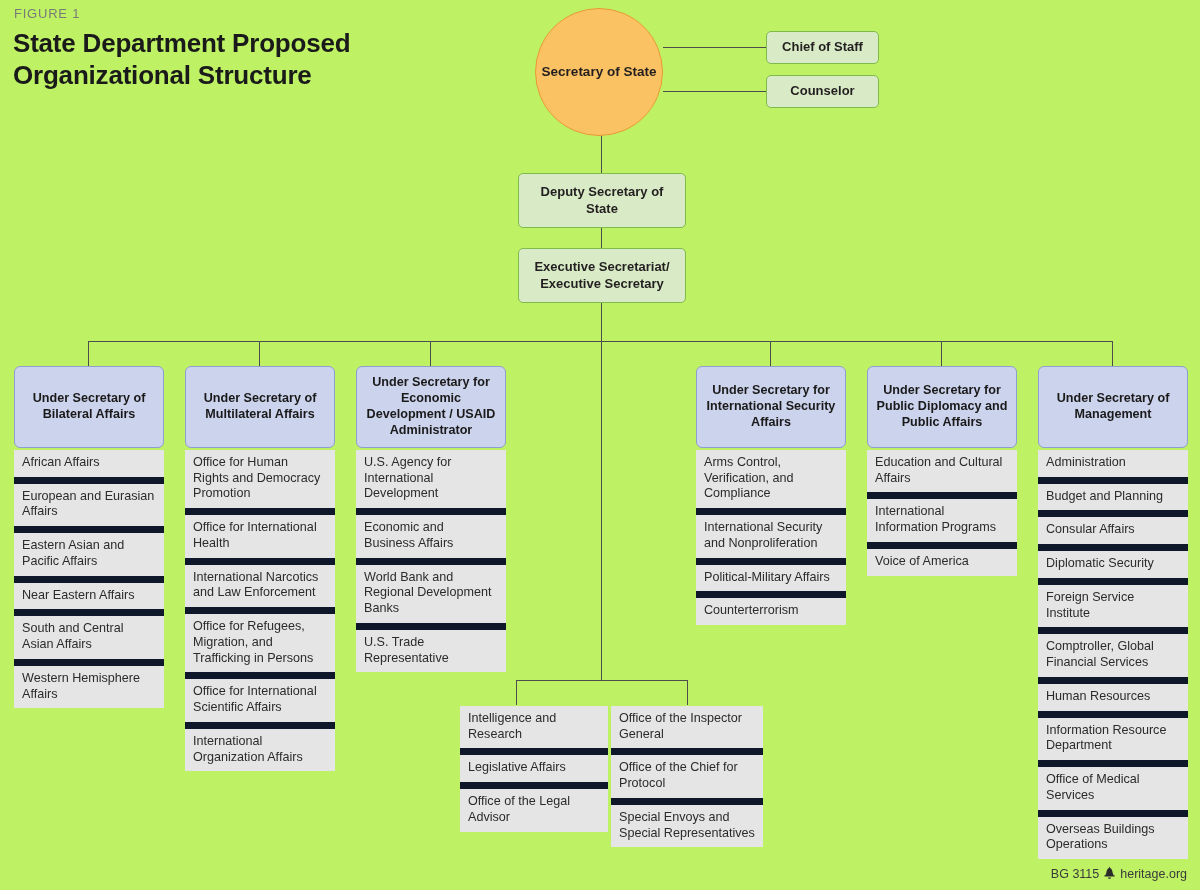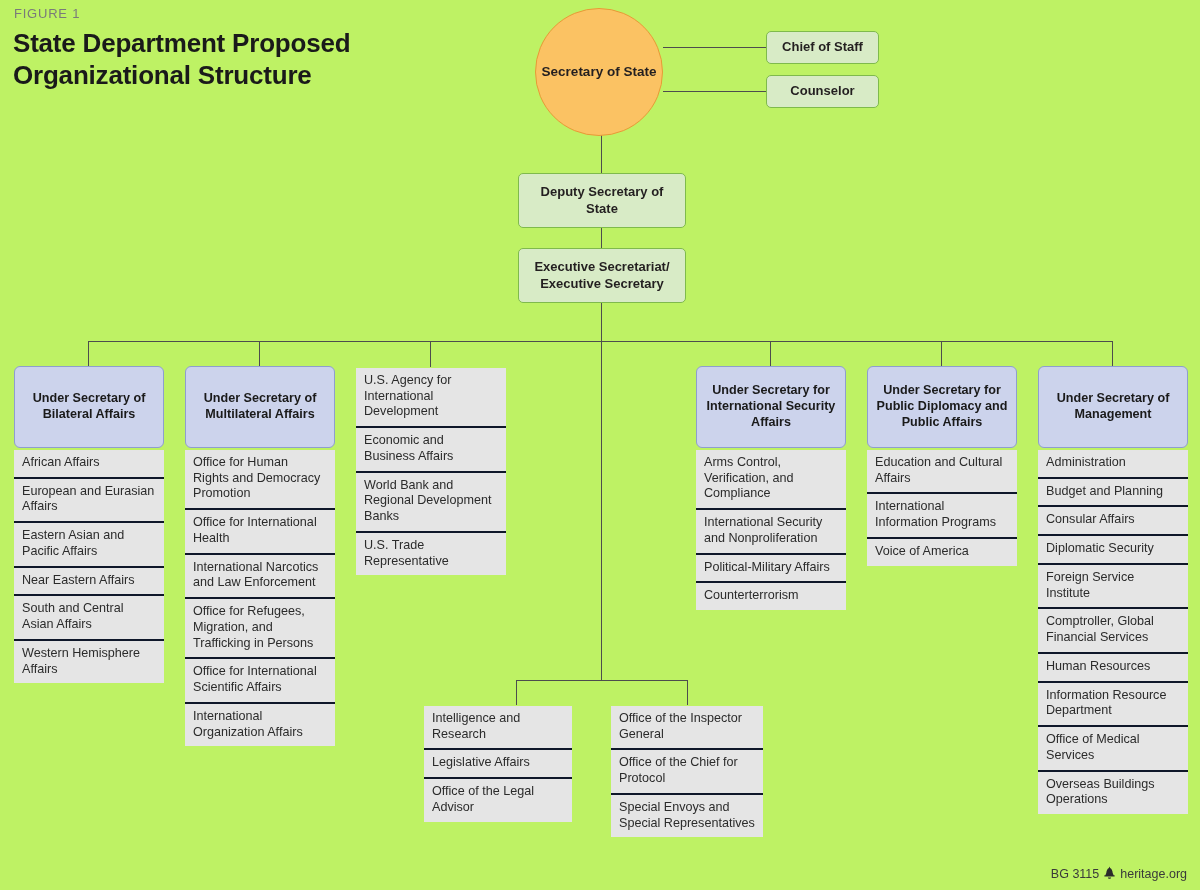--- a/index.html
+++ b/index.html
@@ -114,42 +114,42 @@
     color: #1a1a1a;
     padding: 4px 5px;
   }
   .col-list { margin-top: 2px; }
   .col-item {
     background: #e5e5e5;
     font-size: 12.6px;
     line-height: 1.25;
     color: #2b2b2b;
     padding: 5px 8px 6px 8px;
-    border-bottom: 2px solid #0f172a;
+    border-bottom: 7px solid #0f172a;
     box-sizing: border-box;
   }
   .col-item:last-child { border-bottom: none; }
   .sub-wrap {
     background: #e5e5e5;
     padding: 4px 6px 8px 12px;
   }
   .sub-item {
     background: #f7f7f7;
     font-size: 12.6px;
     line-height: 1.25;
     color: #2b2b2b;
     padding: 6px 8px 7px 8px;
   }
 
   
   .bottom-list {
     position: absolute;
     top: 704px;
   }
-  #bottom-list-left  { left: 424px; width: 148px; }
+  #bottom-list-left  { left: 460px; width: 148px; }
   #bottom-list-right { left: 611px; width: 152px; }
 
   
   #footer {
     position: absolute;
     right: 13px;
     bottom: 9px;
     font-size: 12.5px;
     color: #3a3a3a;
     display: flex;
@@ -226,20 +226,21 @@
         <div class="col-item">Office for Human Rights and Democracy Promotion</div>
         <div class="col-item">Office for International Health</div>
         <div class="col-item">International Narcotics and Law Enforcement</div>
         <div class="col-item">Office for Refugees, Migration, and Trafficking in Persons</div>
         <div class="col-item">Office for International Scientific Affairs</div>
         <div class="col-item">International Organization Affairs</div>
       </div>
   </div>
 
   <div class="col" style="left:356px;">
+    <div class="col-header">Under Secretary for Economic Development / USAID Administrator</div>
     <div class="col-list">
         <div class="col-item">U.S. Agency for International Development</div>
         <div class="col-item">Economic and Business Affairs</div>
         <div class="col-item">World Bank and Regional Development Banks</div>
         <div class="col-item">U.S. Trade Representative</div>
       </div>
   </div>
 
   <div class="col" style="left:696px;">
     <div class="col-header">Under Secretary for International Security Affairs</div>

